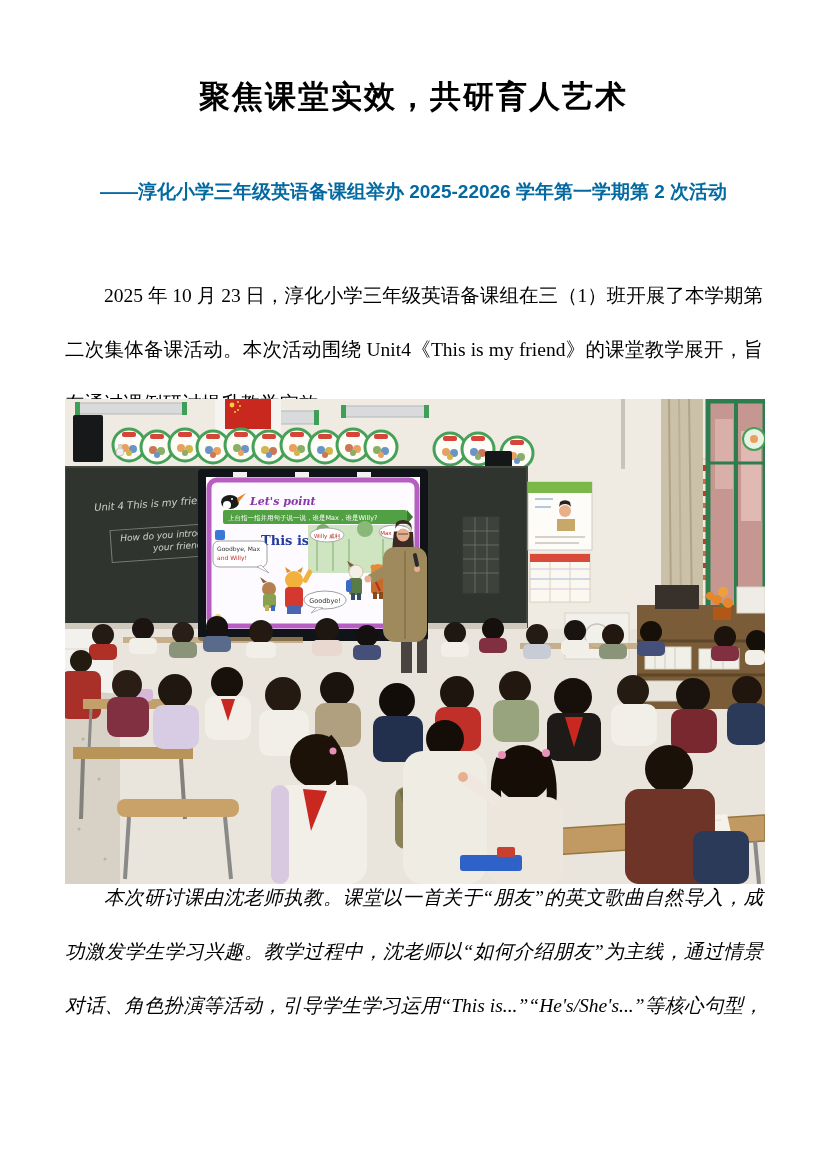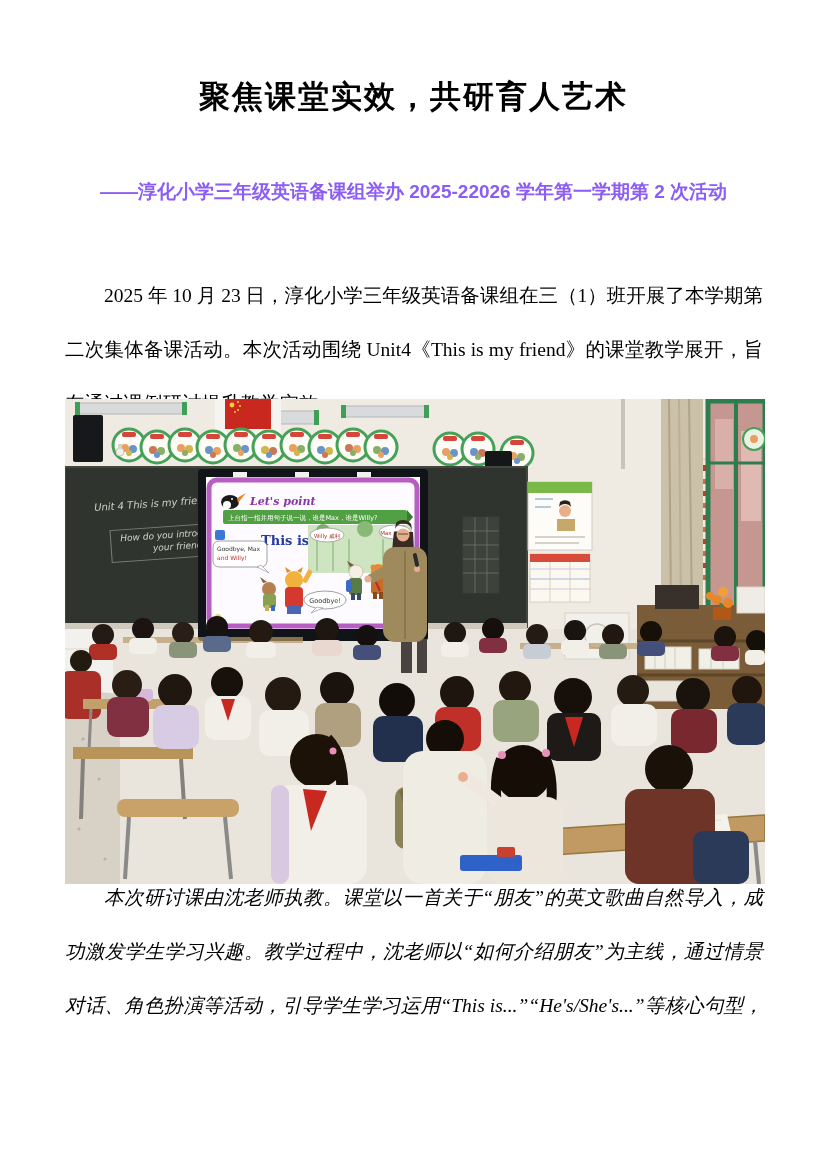--- a/index.html
+++ b/index.html
@@ -3,21 +3,21 @@
 <meta charset="utf-8">
 <style>
   html,body{margin:0;padding:0;background:#ffffff;}
   .page{position:relative;width:827px;height:1032px;background:#ffffff;overflow:hidden;
         font-family:"Liberation Serif","DejaVu Serif",serif;color:#000;}
   .title{position:absolute;top:76px;left:0;right:0;margin:0;text-align:center;
          font-family:"Liberation Sans","DejaVu Sans",sans-serif;
          font-weight:bold;font-size:31px;letter-spacing:2px;color:#000;}
   .subtitle{position:absolute;top:179px;left:0;right:0;text-align:center;
             font-family:"Liberation Sans","DejaVu Sans",sans-serif;
-            font-weight:bold;font-size:19px;color:#8b5cf6;}
+            font-weight:bold;font-size:19px;color:#0369a1;}
   .para{position:absolute;left:65px;width:698px;margin:0;
         font-size:19.5px;line-height:54px;text-align:justify;text-indent:39px;
         font-family:"Liberation Serif","DejaVu Serif",serif;}
   .p1{top:269px;}
   .p2{top:871px;font-style:italic;}
   .photo{position:absolute;left:65px;top:399px;width:700px;height:485px;margin:0;}
   .photo svg{display:block;}
   text{user-select:none;}
 </style>
 </head>

